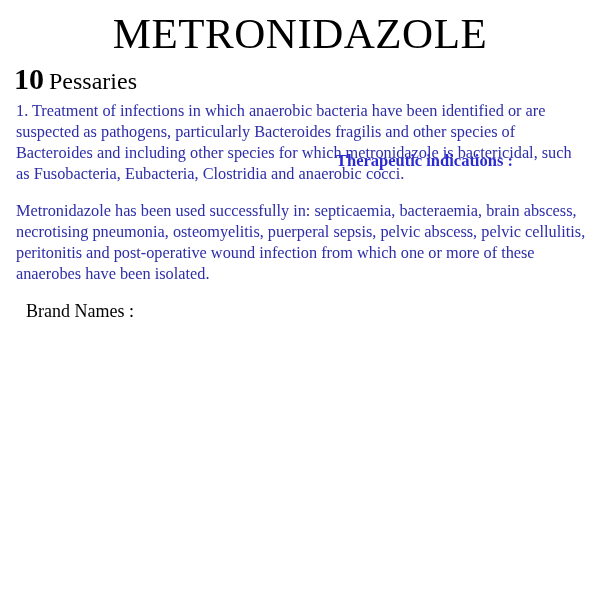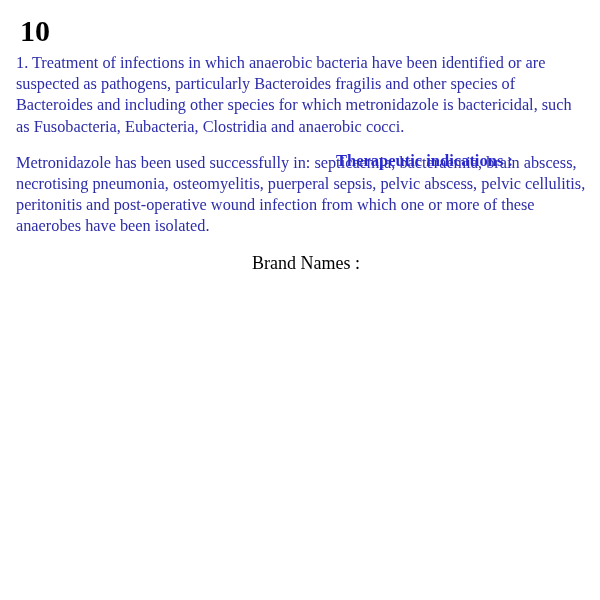--- a/index.html
+++ b/index.html
@@ -33,21 +33,21 @@
   .drug-subtitle {
     text-align: center;
     font-family: "Liberation Serif", serif;
     font-size: 31px;
     line-height: 1.12;
     color: #000000;
     margin-top: 6px;
   }
   .count-row {
     margin-top: 8px;
-    margin-left: 10px;
+    margin-left: 4px;
     display: flex;
     align-items: baseline;
     gap: 5px;
   }
   .count-num {
     font-family: "Liberation Serif", serif;
     font-weight: bold;
     font-size: 30px;
     color: #000000;
     line-height: 1;
@@ -84,35 +84,36 @@
     padding-left: 16px;
     padding-right: 4px;
     margin-top: 2px;
     color: #000000;
     font-family: "Liberation Serif", serif;
     font-size: 18px;
     line-height: 1.34;
   }
   .brands-heading {
     margin-bottom: 7px;
-    text-align: center;
   }
   .brands-list {
     white-space: normal;
   }
 </style>
 </head>
 <body>
 
 <div class="page">
 
+  <div class="drug-title">METRONIDAZOLE</div>
 
 
   <div class="count-row">
     <span class="count-num">10</span>
+    <span class="count-label">Pessaries</span>
   </div>
 
   <div class="indications-heading">Therapeutic indications :</div>
 
   <div class="body-block">
     <p>1. Treatment of infections in which anaerobic bacteria have been identified or are suspected as pathogens, particularly Bacteroides fragilis and other species of Bacteroides and including other species for which metronidazole is bactericidal, such as Fusobacteria, Eubacteria, Clostridia and anaerobic cocci.</p>
     <p>Metronidazole has been used successfully in: septicaemia, bacteraemia, brain abscess, necrotising pneumonia, osteomyelitis, puerperal sepsis, pelvic abscess, pelvic cellulitis, peritonitis and post-operative wound infection from which one or more of these anaerobes have been isolated.</p>
   </div>
 
   <div class="brands">

